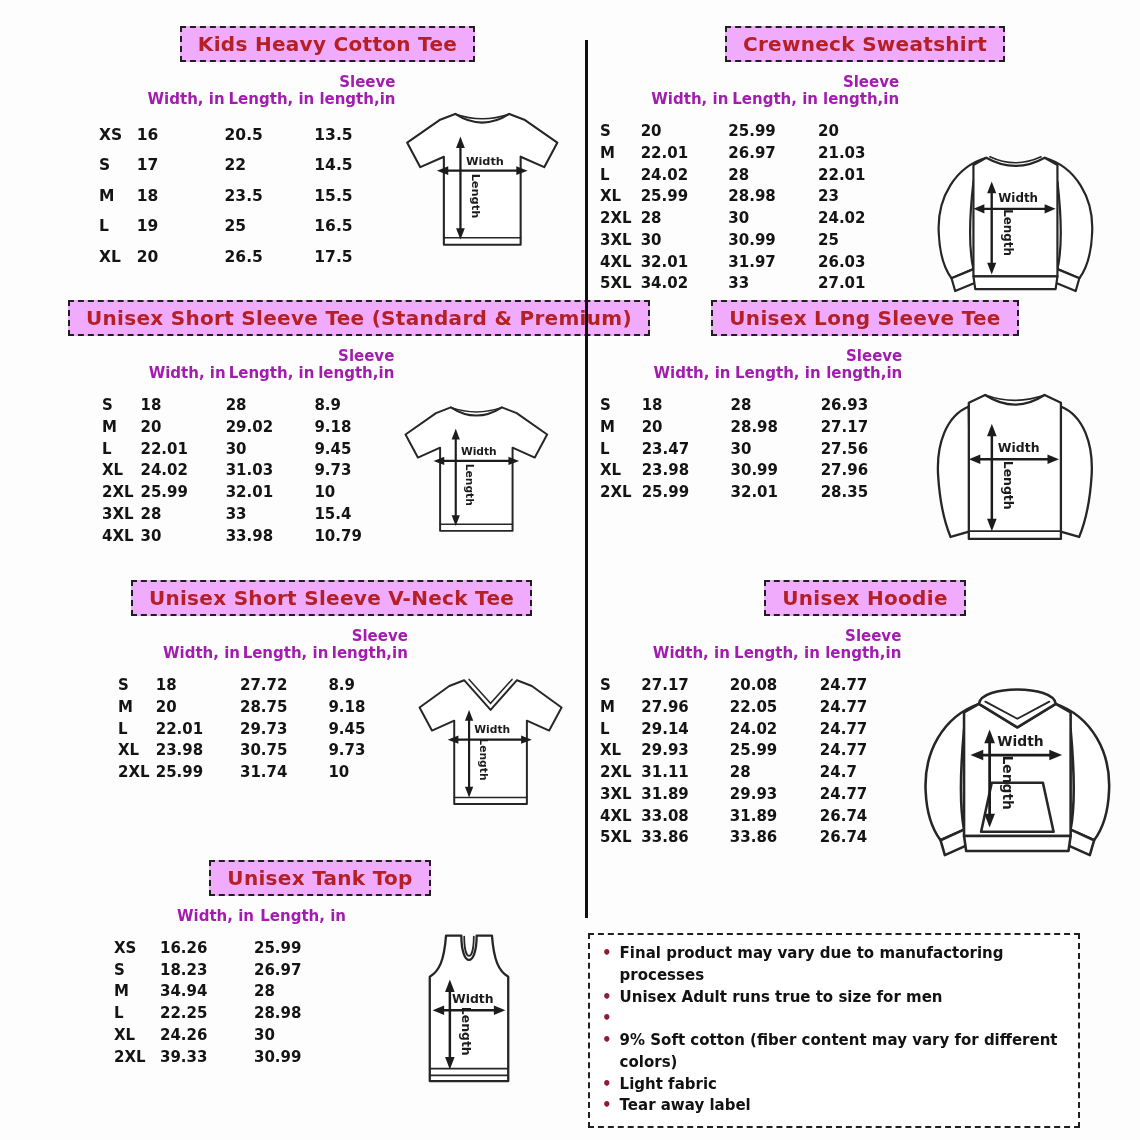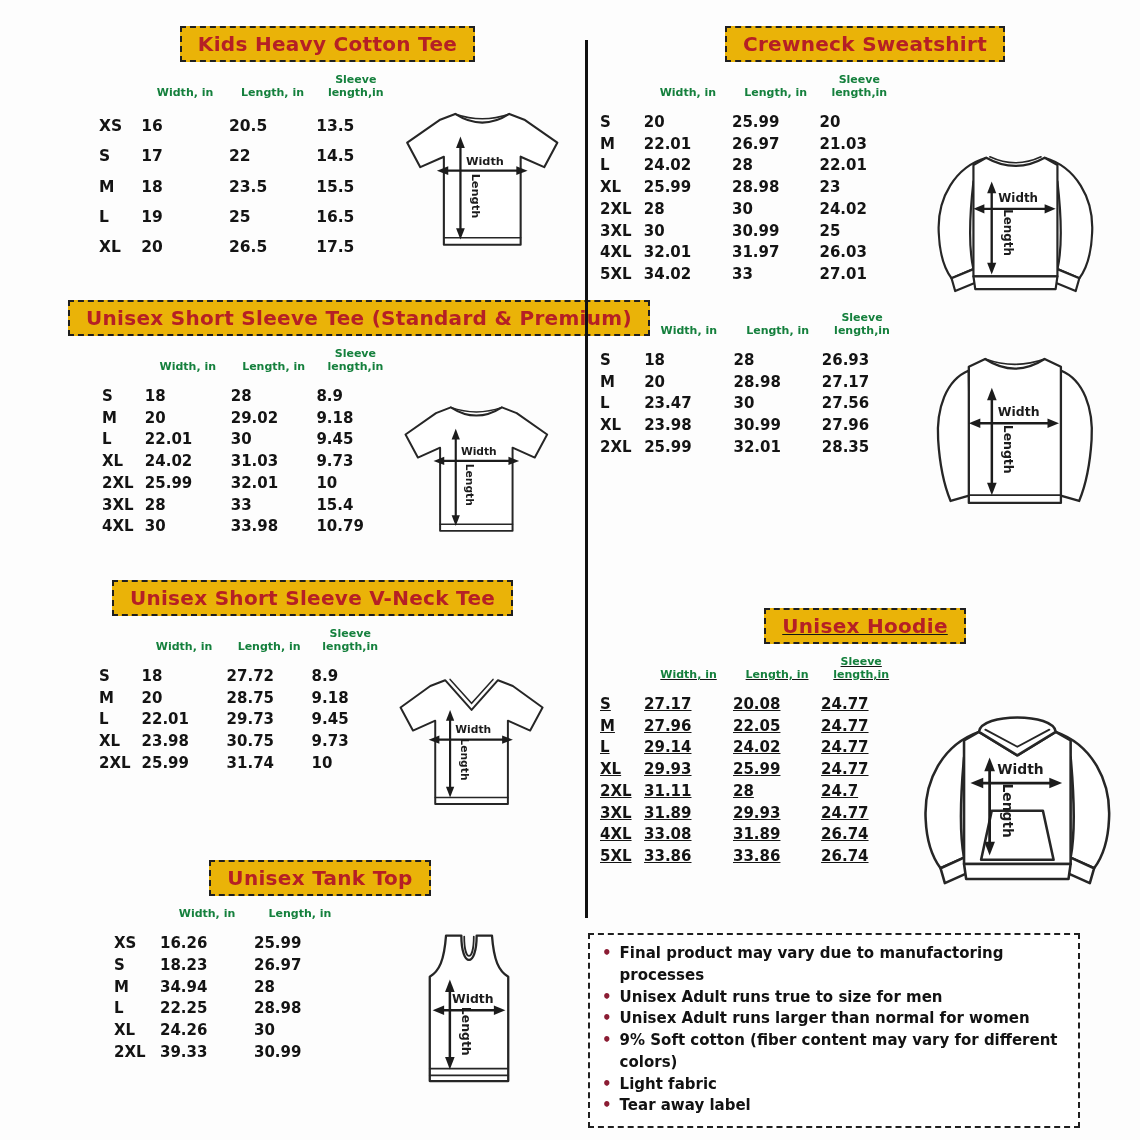--- a/index.html
+++ b/index.html
@@ -3,29 +3,29 @@
 <meta charset="utf-8">
 <style>
   html,body{margin:0;padding:0;background:#fff;}
   .page{
     position:relative;width:1140px;height:1140px;background:#fdfdfd;
     font-family:"DejaVu Sans", sans-serif;color:#151515;overflow:hidden;
   }
   .section{position:absolute;}
   .title-box{
     width:-moz-fit-content;width:fit-content;margin:0 auto;
-    border:2px dashed #1f1f1f;padding:4px 16px;background:#eab308;text-align:center;
+    border:2px dashed #1f1f1f;padding:4px 16px;background:#f0abfc;text-align:center;
   }
   .title-box .title{
     color:#b52025;font-size:20px;font-weight:bold;letter-spacing:.3px;white-space:nowrap;
   }
   .body{display:flex;align-items:flex-start;margin-top:12px;}
   table.size-table{border-collapse:separate;border-spacing:0;}
   .size-table th{
-    color:#15803d;font-size:11px;font-weight:700;text-align:center;
+    color:#a21caf;font-size:15px;font-weight:700;text-align:right;
     vertical-align:bottom;padding:0 0 12px 0;white-space:nowrap;line-height:1.15;
   }
   .size-table th.sleeve{white-space:normal;max-width:80px;}
   .size-table td{
     font-size:15.5px;font-weight:700;color:#141414;padding:2px 0;line-height:1.25;
   }
   .loose td{padding:5.5px 0;}
   .dense td{padding:1.5px 0;font-size:15px;}
   .size-table .sz{width:46px;}
   .size-table td:nth-child(2),.size-table th:nth-child(2){width:94px;}
@@ -189,21 +189,21 @@
           <line x1="75" y1="68" x2="75" y2="162"></line>
             <polygon points="75,56 70,69 80,69"></polygon>
             <polygon points="75,174 70,161 80,161"></polygon>
         </g>
         <text class="w-label" x="103" y="88" text-anchor="middle">Width</text>
         <text class="l-label" x="88" y="124" text-anchor="middle" transform="rotate(90 88 124)">Length</text>
       </svg>
     </div>
   </div>
 
-  <div class="section" style="left:65px;top:580px;width:495px;">
+  <div class="section" style="left:84px;top:580px;width:495px;">
     <div class="title-box">
       <span class="title">Unisex Short Sleeve V-Neck Tee</span>
     </div>
     <div class="body">
       <table class="size-table dense" style="margin-left:34px;">
         <thead>
             <tr>
               <th class="sz"></th>
               <th>Width, in</th>
               <th>Length, in</th>
@@ -415,20 +415,23 @@
             <polygon points="74,60 69,73 79,73"></polygon>
             <polygon points="74,162 69,149 79,149"></polygon>
         </g>
         <text class="w-label" x="103" y="82" text-anchor="middle">Width</text>
         <text class="l-label" x="87" y="116" text-anchor="middle" transform="rotate(90 87 116)">Length</text>
       </svg>
     </div>
   </div>
 
   <div class="section" style="left:596px;top:300px;width:538px;">
+    <div class="title-box">
+      <span class="title">Unisex Long Sleeve Tee</span>
+    </div>
     <div class="body">
       <table class="size-table dense" style="margin-left:4px;">
         <thead>
             <tr>
               <th class="sz"></th>
               <th>Width, in</th>
               <th>Length, in</th>
               <th class="sleeve">Sleeve length,in</th>
             </tr>
           </thead>
@@ -480,21 +483,21 @@
           <line x1="76" y1="70" x2="76" y2="158"></line>
             <polygon points="76,58 71,71 81,71"></polygon>
             <polygon points="76,170 71,157 81,157"></polygon>
         </g>
         <text class="w-label" x="104" y="87" text-anchor="middle">Width</text>
         <text class="l-label" x="89" y="122" text-anchor="middle" transform="rotate(90 89 122)">Length</text>
       </svg>
     </div>
   </div>
 
-  <div class="section" style="left:596px;top:608px;width:538px;text-decoration:underline;">
+  <div class="section" style="left:596px;top:580px;width:538px;">
     <div class="title-box">
       <span class="title">Unisex Hoodie</span>
     </div>
     <div class="body">
       <table class="size-table dense" style="margin-left:4px;">
         <thead>
             <tr>
               <th class="sz"></th>
               <th>Width, in</th>
               <th>Length, in</th>
@@ -582,21 +585,20 @@
       <div class="note">
         <span class="dot">•</span>
         <span>Final product may vary due to manufactoring processes</span>
       </div>
       <div class="note">
         <span class="dot">•</span>
         <span>Unisex Adult runs true to size for men</span>
       </div>
       <div class="note">
         <span class="dot">•</span>
-        <span>Unisex Adult runs larger than normal for women</span>
       </div>
       <div class="note">
         <span class="dot">•</span>
         <span>9% Soft cotton (fiber content may vary for different colors)</span>
       </div>
       <div class="note">
         <span class="dot">•</span>
         <span>Light fabric</span>
       </div>
       <div class="note">

